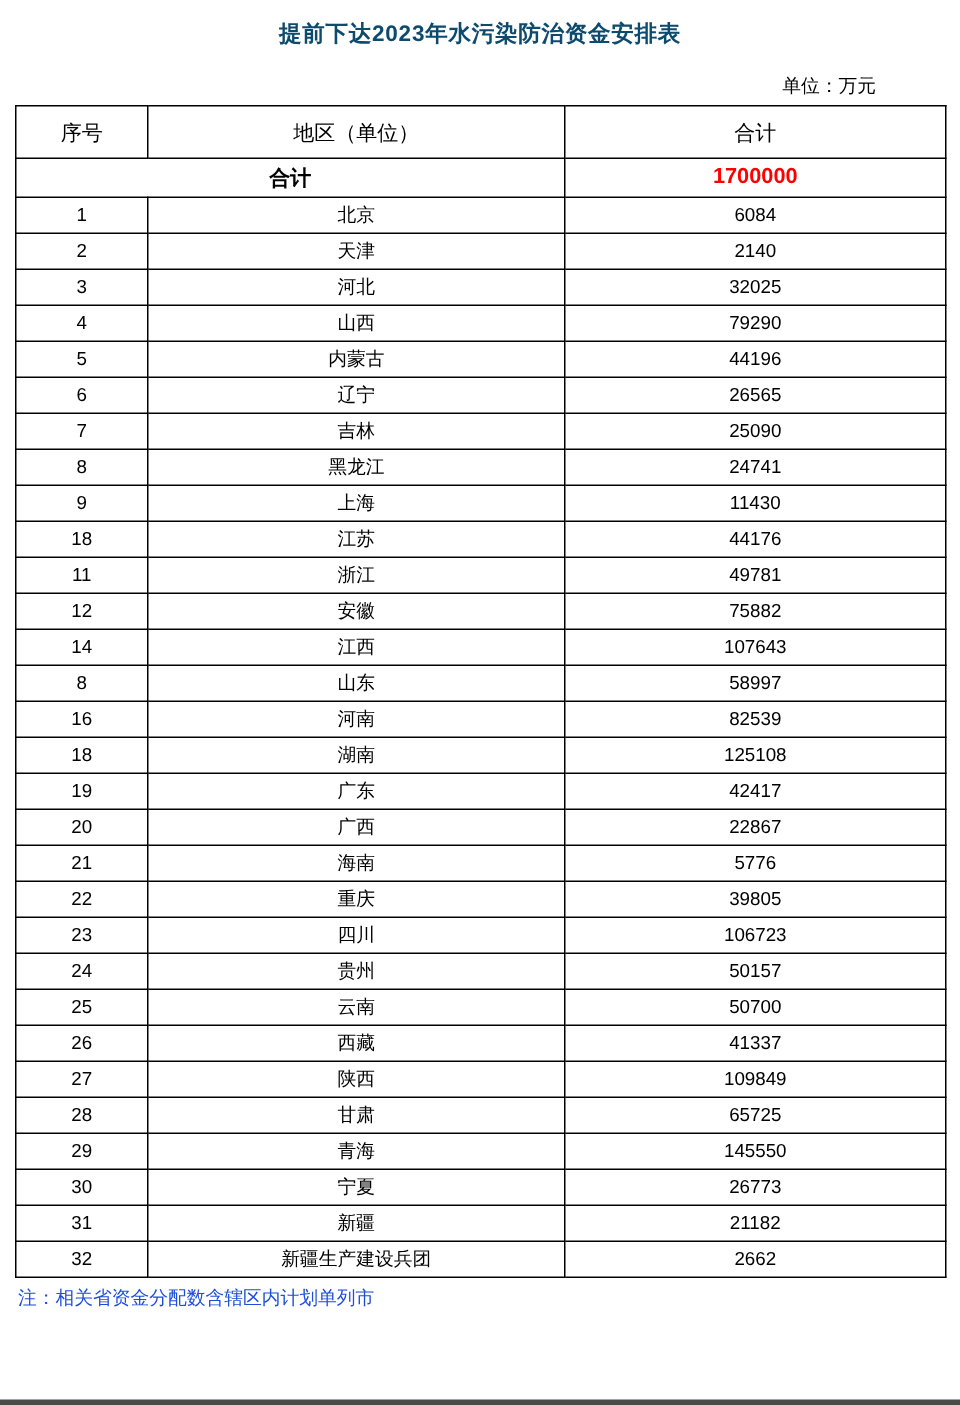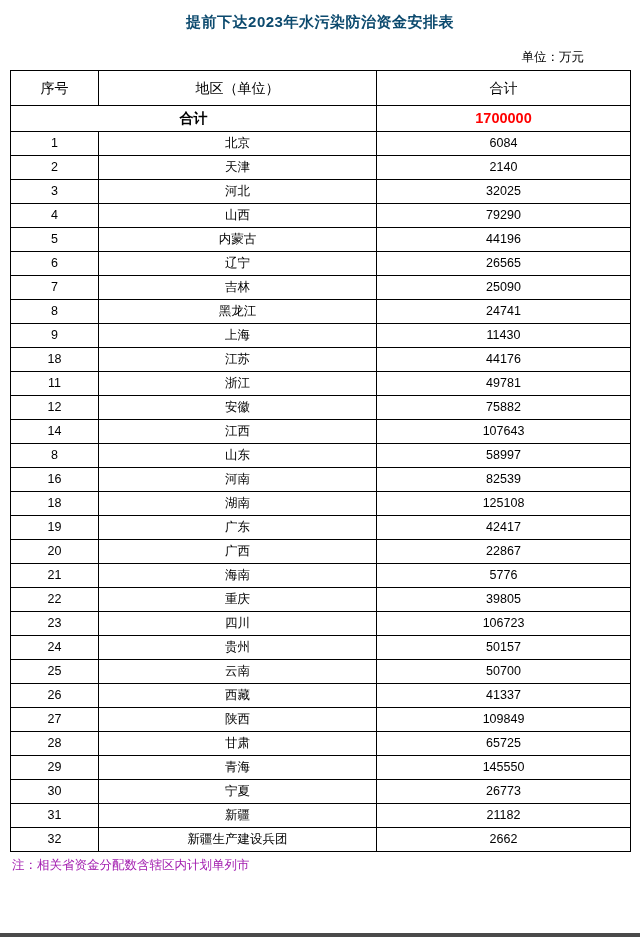--- a/index.html
+++ b/index.html
@@ -81,21 +81,21 @@
     font-weight: bold;
   }
   tr.total-row td.total-value {
     color: #ff0000;
     font-weight: bold;
     font-size: 14.5px;
   }
   .note-row {
     margin-top: 5px;
     font-size: 12.5px;
-    color: #a21caf;
+    color: #1d4ed8;
     padding-left: 2px;
   }
   .bottom-rule {
     position: absolute;
     left: 0;
     right: 0;
     bottom: 0;
     height: 4px;
     background: #4a4a4a;
   }

